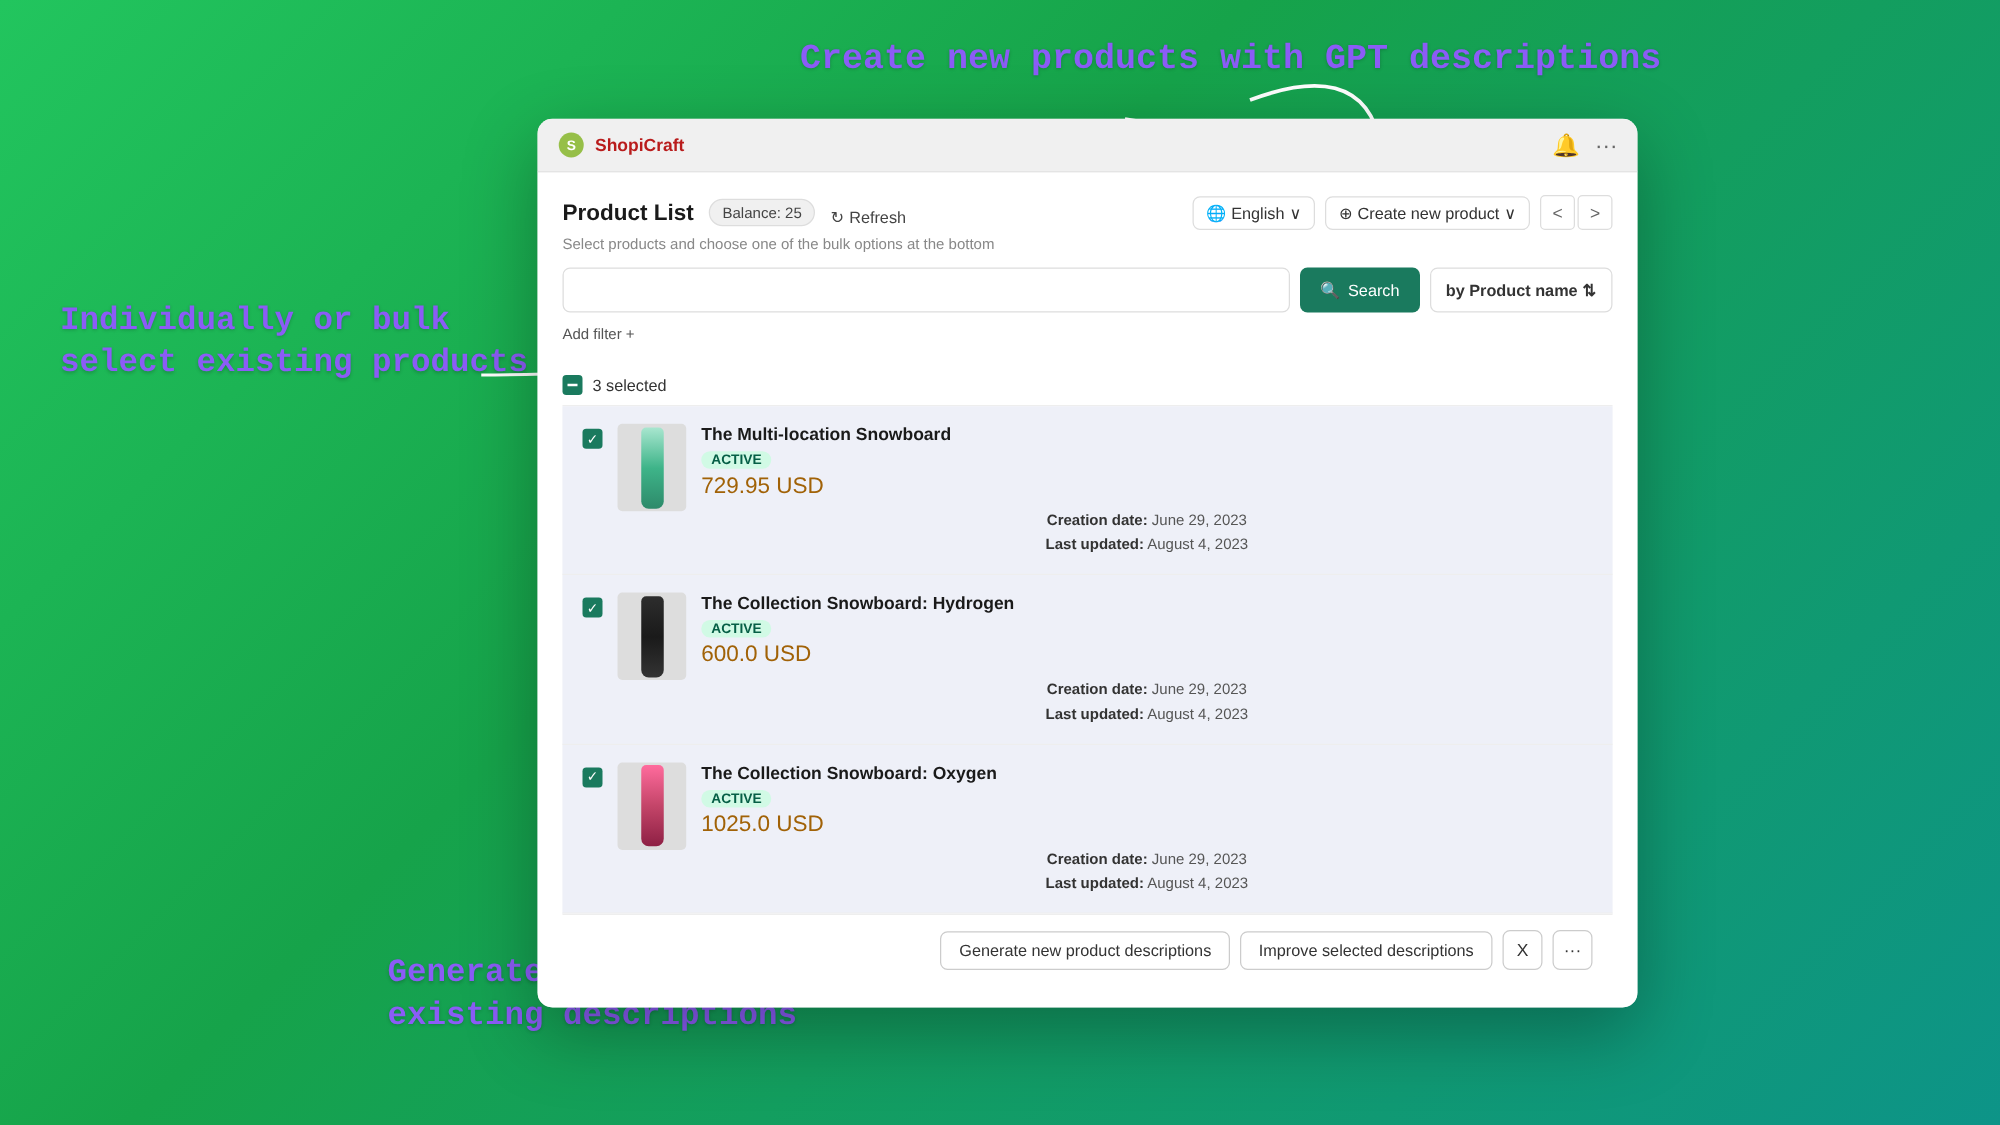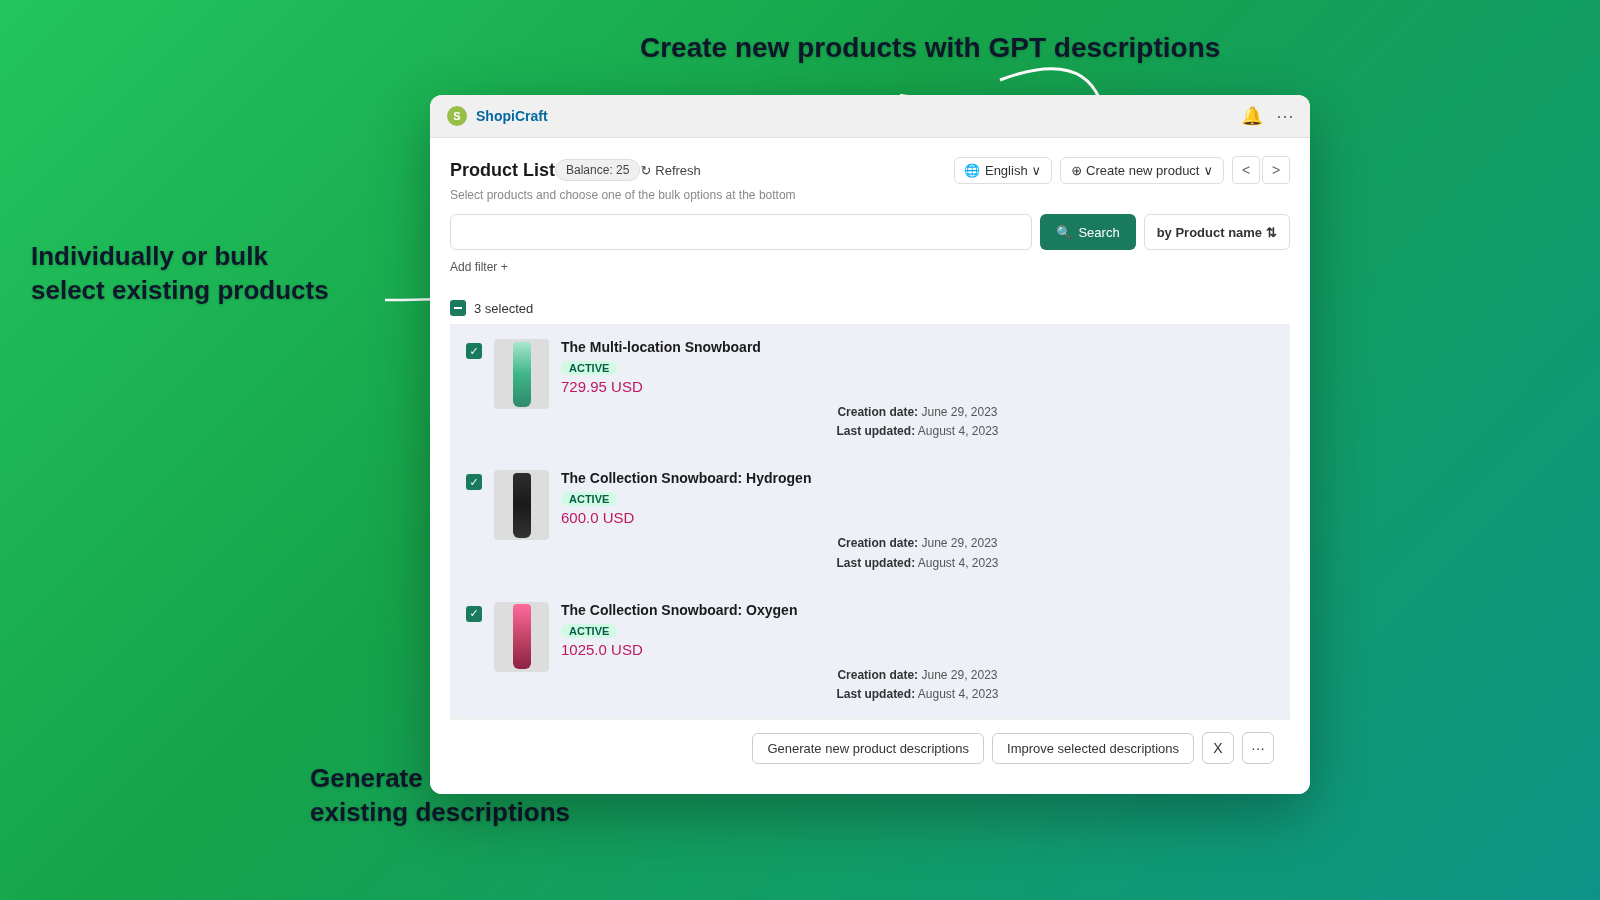--- a/index.html
+++ b/index.html
@@ -8,35 +8,36 @@
       height: 900px;
       overflow: hidden;
       font-family: -apple-system, BlinkMacSystemFont, 'Segoe UI', sans-serif;
       background: linear-gradient(135deg, #22c55e 0%, #16a34a 40%, #0d9488 100%);
       position: relative;
     }
 
     
     .annotation {
       position: absolute;
-      color: #0f172a;
+      color: #8b5cf6;
       font-size: 26px;
       font-weight: 700;
       line-height: 1.3;
       text-shadow: 0 1px 3px rgba(0,0,0,0.2);
+      font-family: Liberation Mono, monospace;
     }
     .annotation-top {
       top: 30px;
       left: 640px;
       font-size: 28px;
       text-align: center;
     }
     .annotation-left {
       top: 240px;
-      left: 31px;
+      left: 48px;
       font-size: 26px;
     }
     .annotation-bottom {
       bottom: 70px;
       left: 310px;
       font-size: 26px;
     }
 
     
     .arrows-svg {
@@ -73,21 +74,21 @@
       align-items: center;
       gap: 8px;
     }
     .shopify-logo {
       width: 22px;
       height: 22px;
     }
     .app-name {
       font-size: 14px;
       font-weight: 600;
-      color: #0369a1;
+      color: #b91c1c;
     }
     .title-bar-right {
       display: flex;
       align-items: center;
       gap: 12px;
       color: #666;
       font-size: 18px;
     }
 
     
@@ -98,21 +99,22 @@
 
     
     .page-header {
       display: flex;
       align-items: center;
       justify-content: space-between;
       margin-bottom: 4px;
     }
     .page-title-group {
       display: flex;
-      align-items: center;
+      align-items: flex-end;
+      gap: 12px;
     }
     .page-title {
       font-size: 18px;
       font-weight: 700;
       color: #1a1a1a;
     }
     .balance-badge {
       background: #f0f0f0;
       border: 1px solid #ddd;
       border-radius: 20px;
@@ -351,22 +353,22 @@
       display: inline-block;
       background: #d1fae5;
       color: #065f46;
       border-radius: 20px;
       padding: 1px 8px;
       font-size: 11px;
       font-weight: 600;
       margin-bottom: 3px;
     }
     .product-price {
-      font-size: 15px;
-      color: #be185d;
+      font-size: 18px;
+      color: #a16207;
       margin-bottom: 8px;
     }
     .product-meta {
       font-size: 12px;
       color: #555;
       line-height: 1.6;
       text-align: center;
     }
     .product-meta strong {
       font-weight: 600;

